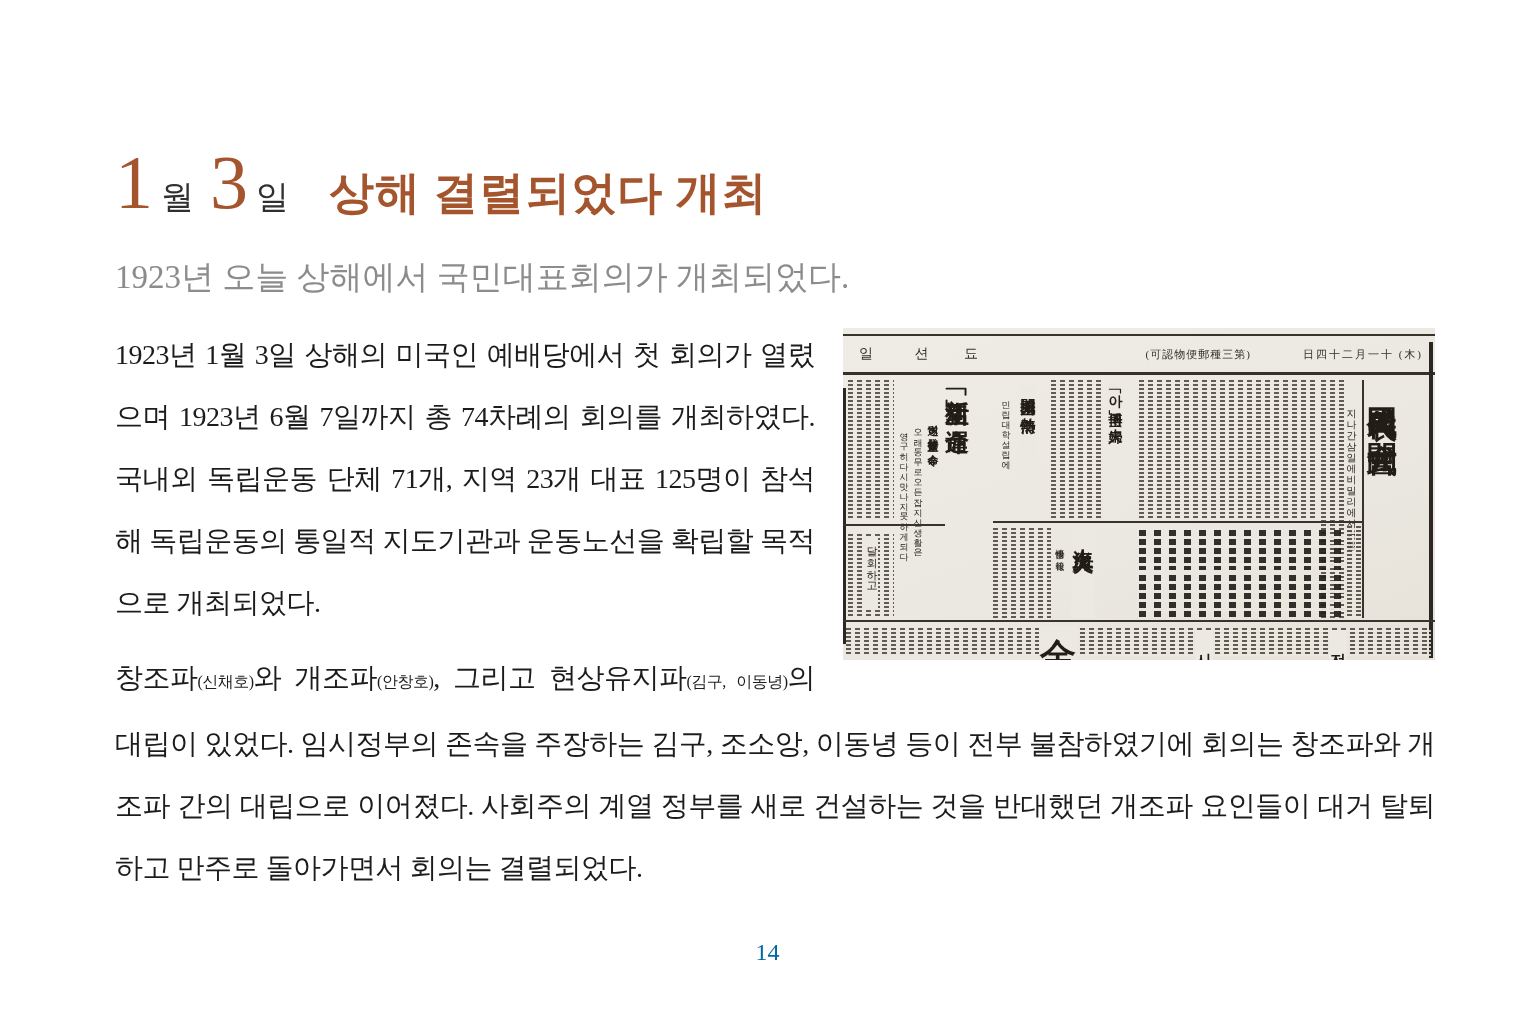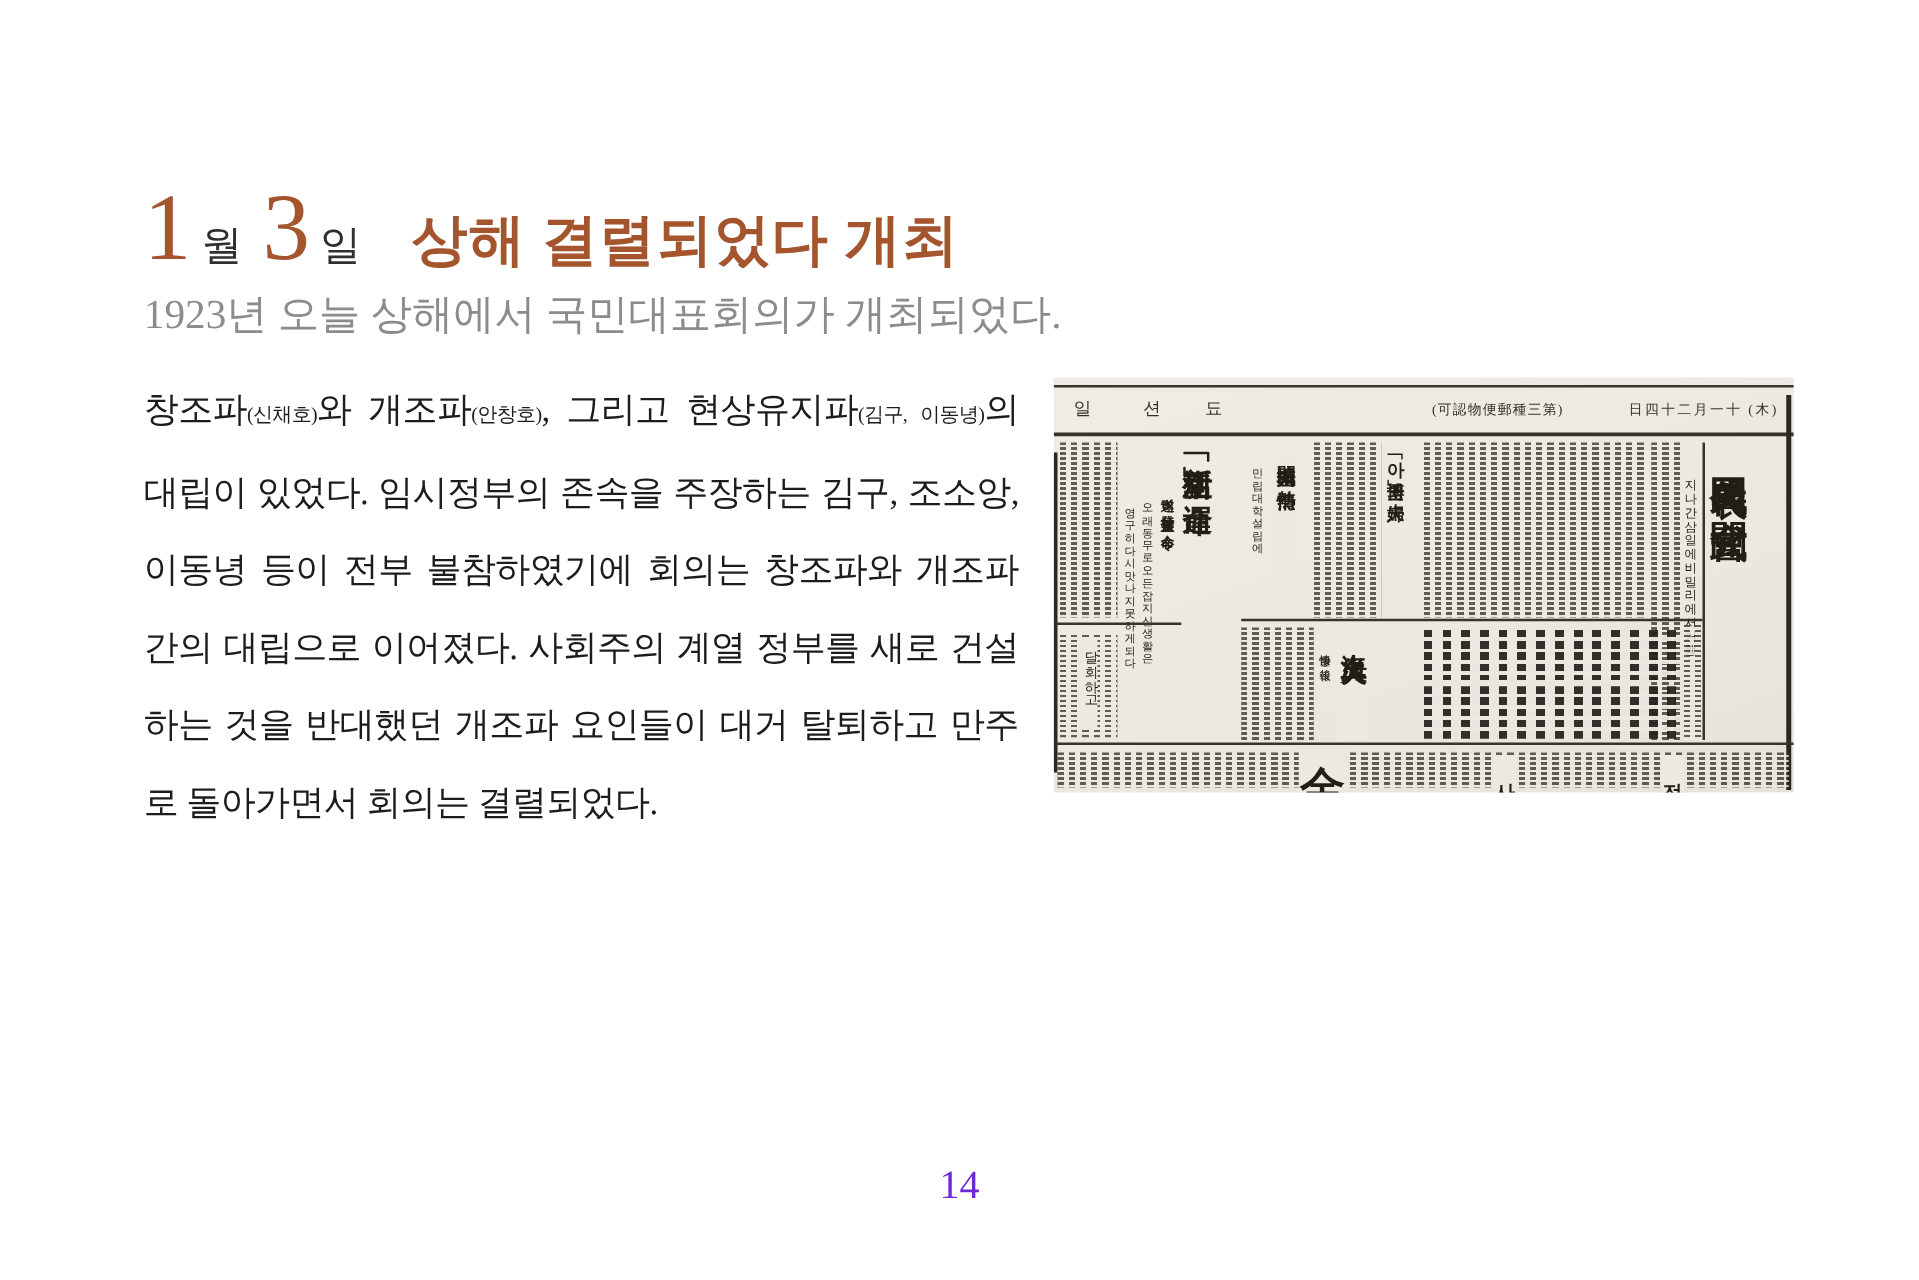--- a/index.html
+++ b/index.html
@@ -15,21 +15,21 @@
     font-family:"Liberation Serif","DejaVu Serif",serif;color:var(--ink);
     position:relative;
   }
   .page{padding:148px 100px 0 115px;height:100%;position:relative;}
 
   
   .title-row{display:flex;align-items:baseline;}
   .num{font-size:76px;line-height:0.9;color:var(--accent);}
   .unit{font-size:33px;color:#2f2f2f;margin-left:8px;margin-right:16px;}
   .main-title{font-size:45px;font-weight:700;color:var(--accent);margin:0 0 0 24px;letter-spacing:1px;}
-  .sub-row{display:flex;justify-content:space-between;align-items:baseline;margin-top:7px;gap:32px;}
+  .sub-row{display:flex;justify-content:space-between;align-items:baseline;margin-top:32px;gap:32px;}
   .subtitle{font-size:33px;color:#8c8c8c;margin:0;}
   .caption{font-size:17px;color:#3e3e3e;margin:0;font-family:"Liberation Sans","DejaVu Sans",sans-serif;}
 
   
   .content{margin-top:24px;font-size:28px;line-height:62px;text-align:justify;letter-spacing:-0.5px;}
   .content p{margin:0 0 13px 0;}
   .content .sm{font-size:16px;}
 
   
   .newspaper{
@@ -54,21 +54,21 @@
     position:absolute;opacity:.92;
     background-image:
       repeating-linear-gradient(to bottom, rgba(236,233,226,0) 0 6px, var(--paper) 6px 9px),
       repeating-linear-gradient(to right, #231f1a 0 7px, rgba(0,0,0,0) 7px 15px);
   }
   .npbg{background:var(--paper);padding:0 1px;}
 
   
   .pageno{
     position:absolute;left:0;bottom:58px;width:1535px;text-align:center;
-    font-size:32px;color:#6d28d9;
+    font-size:24px;color:#0369a1;
   }
 </style>
 </head>
 <body>
 
 <main class="page">
 
   <header>
     <div class="title-row">
       <span class="num">1</span>
@@ -131,20 +131,21 @@
       <div class="tx-fine" style="left:5px;top:206px;width:46px;height:82px;"></div>
       <span class="vt npbg" style="left:22px;top:210px;height:70px;font-size:11px;">달회하고</span>
 
       <div class="np-line" style="left:0;top:292px;width:592px;height:2px;"></div>
       <div class="tx-fine" style="left:3px;top:300px;width:585px;height:28px;"></div>
       <span class="abs npbg" style="left:196px;top:298px;font-size:36px;font-weight:700;color:#221d17;">金</span>
       <span class="abs npbg" style="left:352px;top:302px;font-size:16px;font-weight:700;color:#221d17;">사</span>
       <span class="abs npbg" style="left:486px;top:302px;font-size:16px;font-weight:700;color:#221d17;">전</span>
     </figure>
 
+    <p>1923년 1월 3일 상해의 미국인 예배당에서 첫 회의가 열렸으며 1923년 6월 7일까지 총 74차례의 회의를 개최하였다. 국내외 독립운동 단체 71개, 지역 23개 대표 125명이 참석해 독립운동의 통일적 지도기관과 운동노선을 확립할 목적으로 개최되었다.</p>
     <p><span>창조파</span><span class="sm">(신채호)</span><span>와 개조파</span><span class="sm">(안창호)</span><span>, 그리고 현상유지파</span><span class="sm">(김구, 이동녕)</span><span>의 대립이 있었다. 임시정부의 존속을 주장하는 김구, 조소앙, 이동녕 등이 전부 불참하였기에 회의는 창조파와 개조파 간의 대립으로 이어졌다. 사회주의 계열 정부를 새로 건설하는 것을 반대했던 개조파 요인들이 대거 탈퇴하고 만주로 돌아가면서 회의는 결렬되었다.</span></p>
   </section>
 
 </main>
 
 <footer>
   <div class="pageno">14</div>
 </footer>
 
 </body></html>

